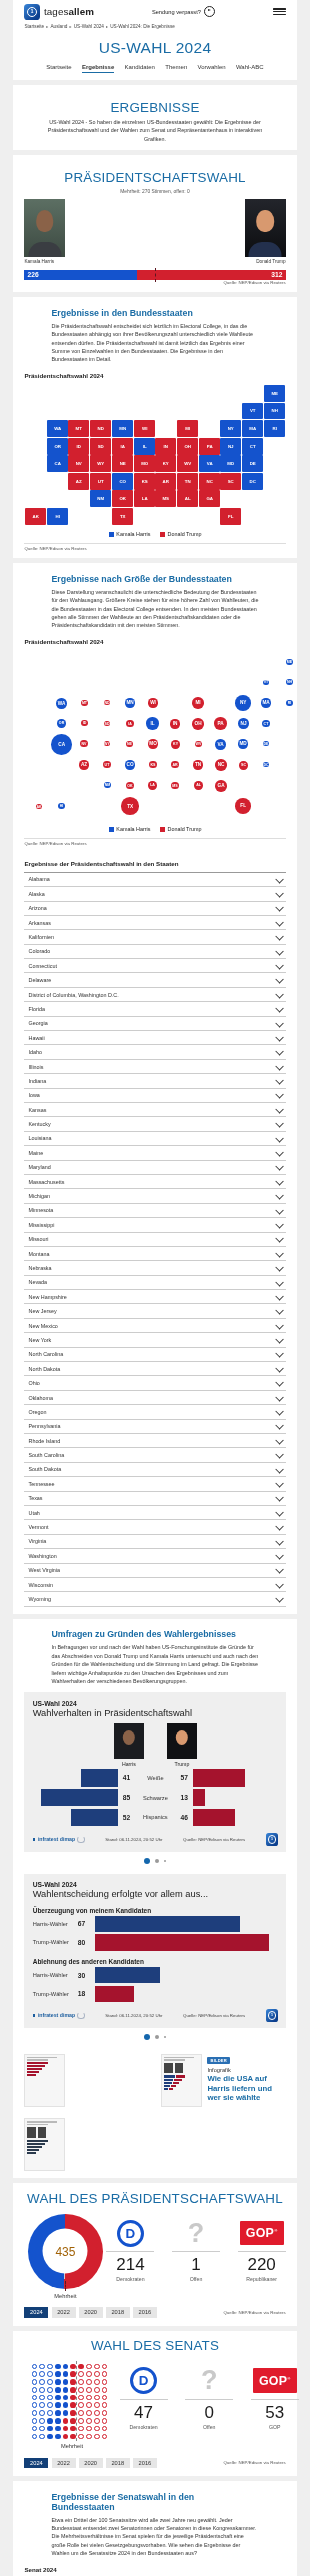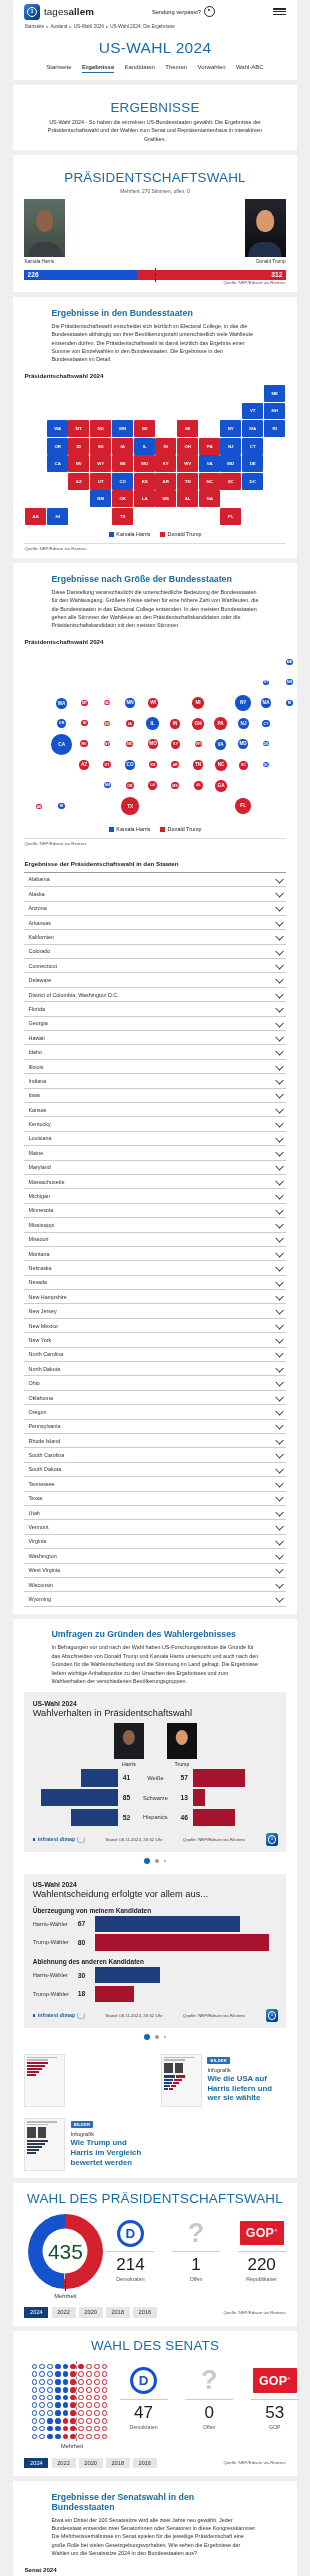--- a/index.html
+++ b/index.html
@@ -120,21 +120,21 @@
   .tinfo .pill{display:inline-block;background:#2a6fb3;color:#fff;font-size:4.1px;font-weight:bold;
     padding:1px 3.1px;border-radius:1px;letter-spacing:0.2px;}
   .tinfo .kick{font-size:5.7px;color:#333;margin:3.1px 0 1px;}
   .tinfo .ttl{font-size:7.8px;font-weight:bold;color:#1a6ca5;line-height:1.25;}
 
   
   .parl{display:flex;align-items:flex-start;justify-content:space-between;padding:5.2px 11.4px 0;}
   .donut-wrap{width:88px;text-align:center;}
   .donut{width:75px;height:75px;border-radius:50%;margin:0 auto;position:relative;}
   .donut .hole{position:absolute;left:50%;top:50%;transform:translate(-50%,-50%);width:45px;height:45px;border-radius:50%;
-    background:#fff;display:flex;align-items:center;justify-content:center;font-size:21px;color:#14532d;}
+    background:#fff;display:flex;align-items:center;justify-content:center;font-size:12px;color:#a16207;}
   .donut .mark{position:absolute;left:50%;bottom:-2.1px;height:10.3px;border-left:1px dashed #5c1520;}
   .mehrheit{font-size:5.7px;color:#333;margin-top:4.1px;}
   .stats{display:flex;gap:17.6px;padding-top:3.1px;}
   .stat{width:48px;text-align:center;}
   .stat .logo{height:32px;display:flex;align-items:center;justify-content:center;}
   .dcircle{width:27px;height:27px;border-radius:50%;border:3.1px solid #1453cd;box-sizing:border-box;
     display:flex;align-items:center;justify-content:center;font-size:13.4px;font-weight:800;color:#1453cd;}
   .qmark{font-size:27px;font-weight:bold;color:#c9c9c9;line-height:1;}
   .goplogo{background:#e01b2c;color:#fff;font-weight:800;font-size:12.4px;letter-spacing:0.3px;
     padding:5.2px 6.2px;border-radius:1px;}
@@ -764,21 +764,20 @@
             <div class="mb">
               <i style="width: 42%; background: rgb(43, 58, 77);"></i>
             </div>
             <div class="mb">
               <i style="width: 33%; background: rgb(43, 58, 77);"></i>
             </div>
             <div class="mb">
               <i style="width: 24%; background: rgb(43, 58, 77);"></i>
             </div>
           </div>
-          <div class="tinfo"><span class="pill">BILDER</span><div class="kick">Infografik</div><div class="ttl">Wie Trump und Harris im Vergleich bewertet werden</div></div>
         </div>
       </div>
   </div>
 
   <div class="sec">
     <h2 class="h2">WAHL DES PRÄSIDENTSCHAFTSWAHL</h2>
     <div class="parl">
       <div class="donut-wrap">
         <div class="donut" id="house-donut" style="background: conic-gradient(rgb(210, 32, 46) 0deg, rgb(210, 32, 46) 182.069deg, rgb(207, 207, 207) 182.069deg, rgb(207, 207, 207) 182.897deg, rgb(20, 83, 205) 182.897deg, rgb(20, 83, 205) 360deg);">
           <div class="hole">

